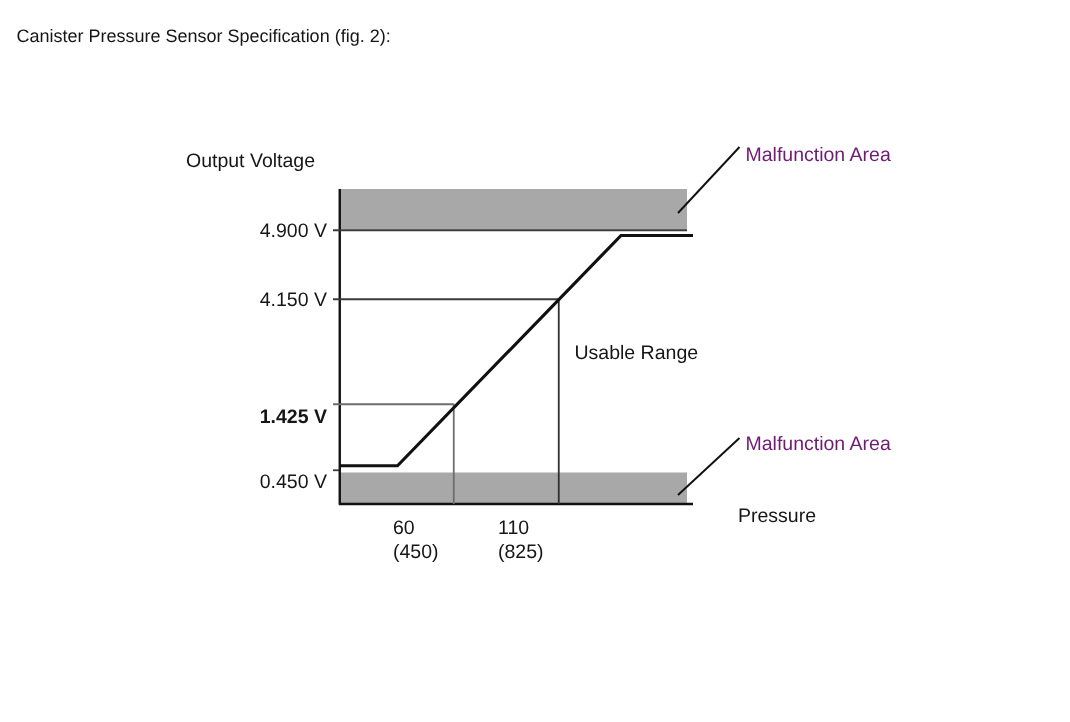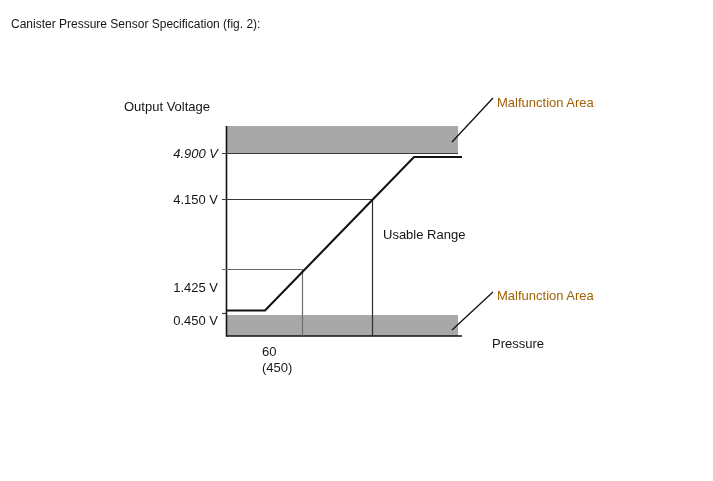--- a/index.html
+++ b/index.html
@@ -72,21 +72,21 @@
     color: #161616;
     white-space: nowrap;
   }
   .xtick .u2 {
     display: block;
   }
   .callout {
     position: absolute;
     font-size: 13px;
     line-height: 15px;
-    color: #a16207;
+    color: #701a75;
     white-space: nowrap;
     text-align: center;
   }
   .callout-top {
     left: 497px;
     top: 95px;
   }
   .callout-bottom {
     left: 497px;
     top: 288px;
@@ -151,28 +151,32 @@
 
     <line x1="493" y1="98" x2="452" y2="142" stroke="#111111" stroke-width="1.3"></line>
 
     <line x1="493" y1="292" x2="452" y2="330" stroke="#111111" stroke-width="1.3"></line>
 
   </svg>
 
   <div class="lbl lbl-axis-y">Output Voltage</div>
   <div class="lbl lbl-axis-x">Pressure</div>
 
-  <div class="ytick" style="left:146px; top:146px;font-style:italic;">4.900 V</div>
+  <div class="ytick" style="left:146px; top:146px;">4.900 V</div>
   <div class="ytick" style="left:146px; top:192px;">4.150 V</div>
-  <div class="ytick" style="left:146px; top:280px;">1.425 V</div>
+  <div class="ytick" style="left:146px; top:270px;font-weight:bold;">1.425 V</div>
   <div class="ytick" style="left:146px; top:313px;">0.450 V</div>
 
   <div class="xtick" style="left:262px; top:344px;">
     <span>60</span>
     <span class="u2">(450)</span>
+  </div>
+  <div class="xtick" style="left:332px; top:344px;">
+    <span>110</span>
+    <span class="u2">(825)</span>
   </div>
 
   <div class="callout callout-top">Malfunction Area</div>
   <div class="callout callout-bottom">Malfunction Area</div>
   <div class="usable-range">Usable Range</div>
 
 </div>
 
 <div class="hint-block">
 </div>

